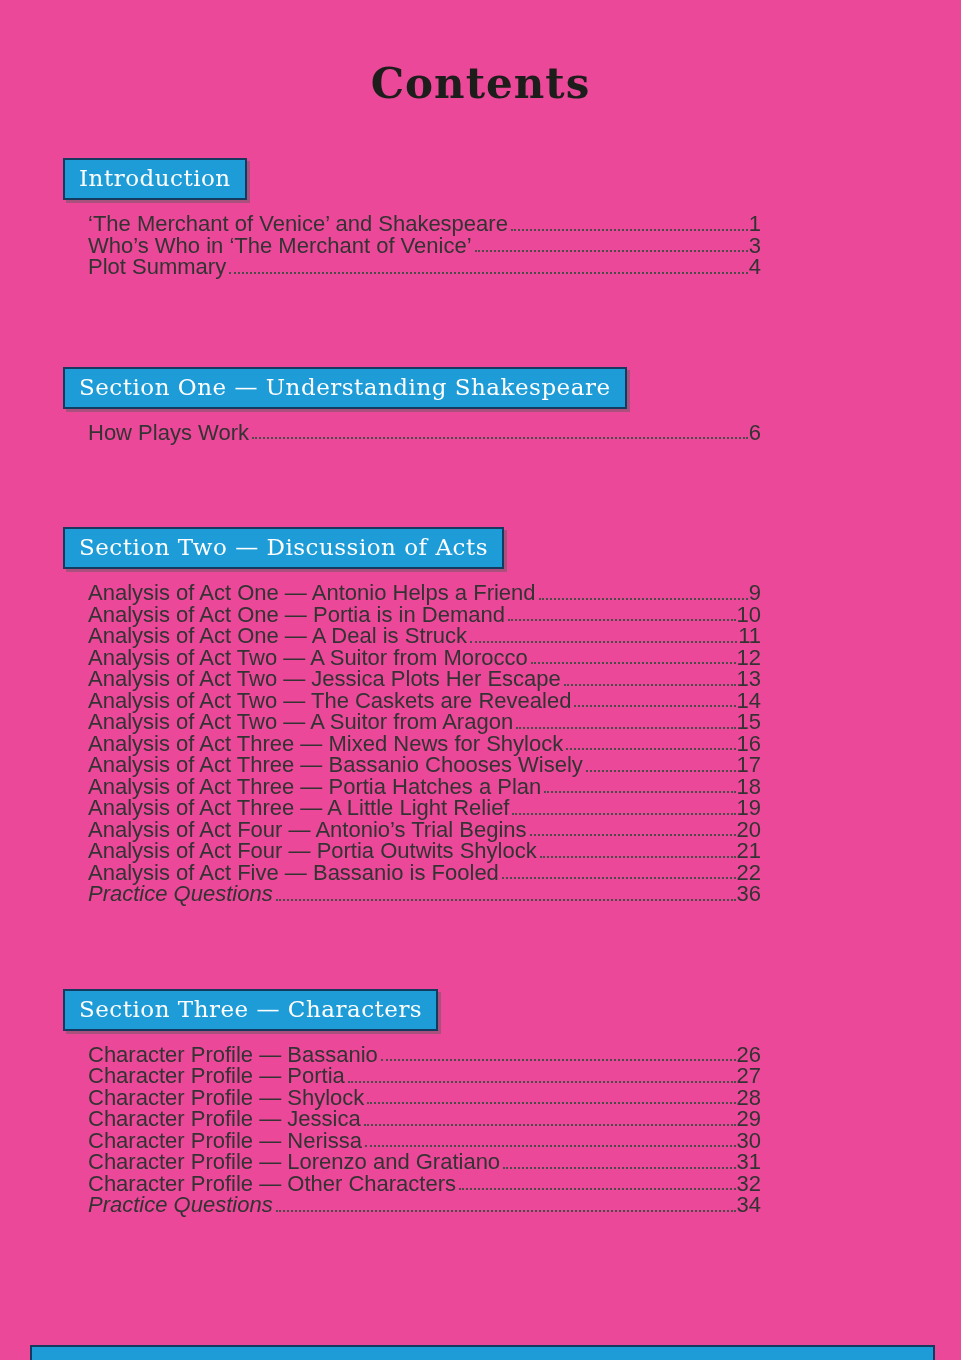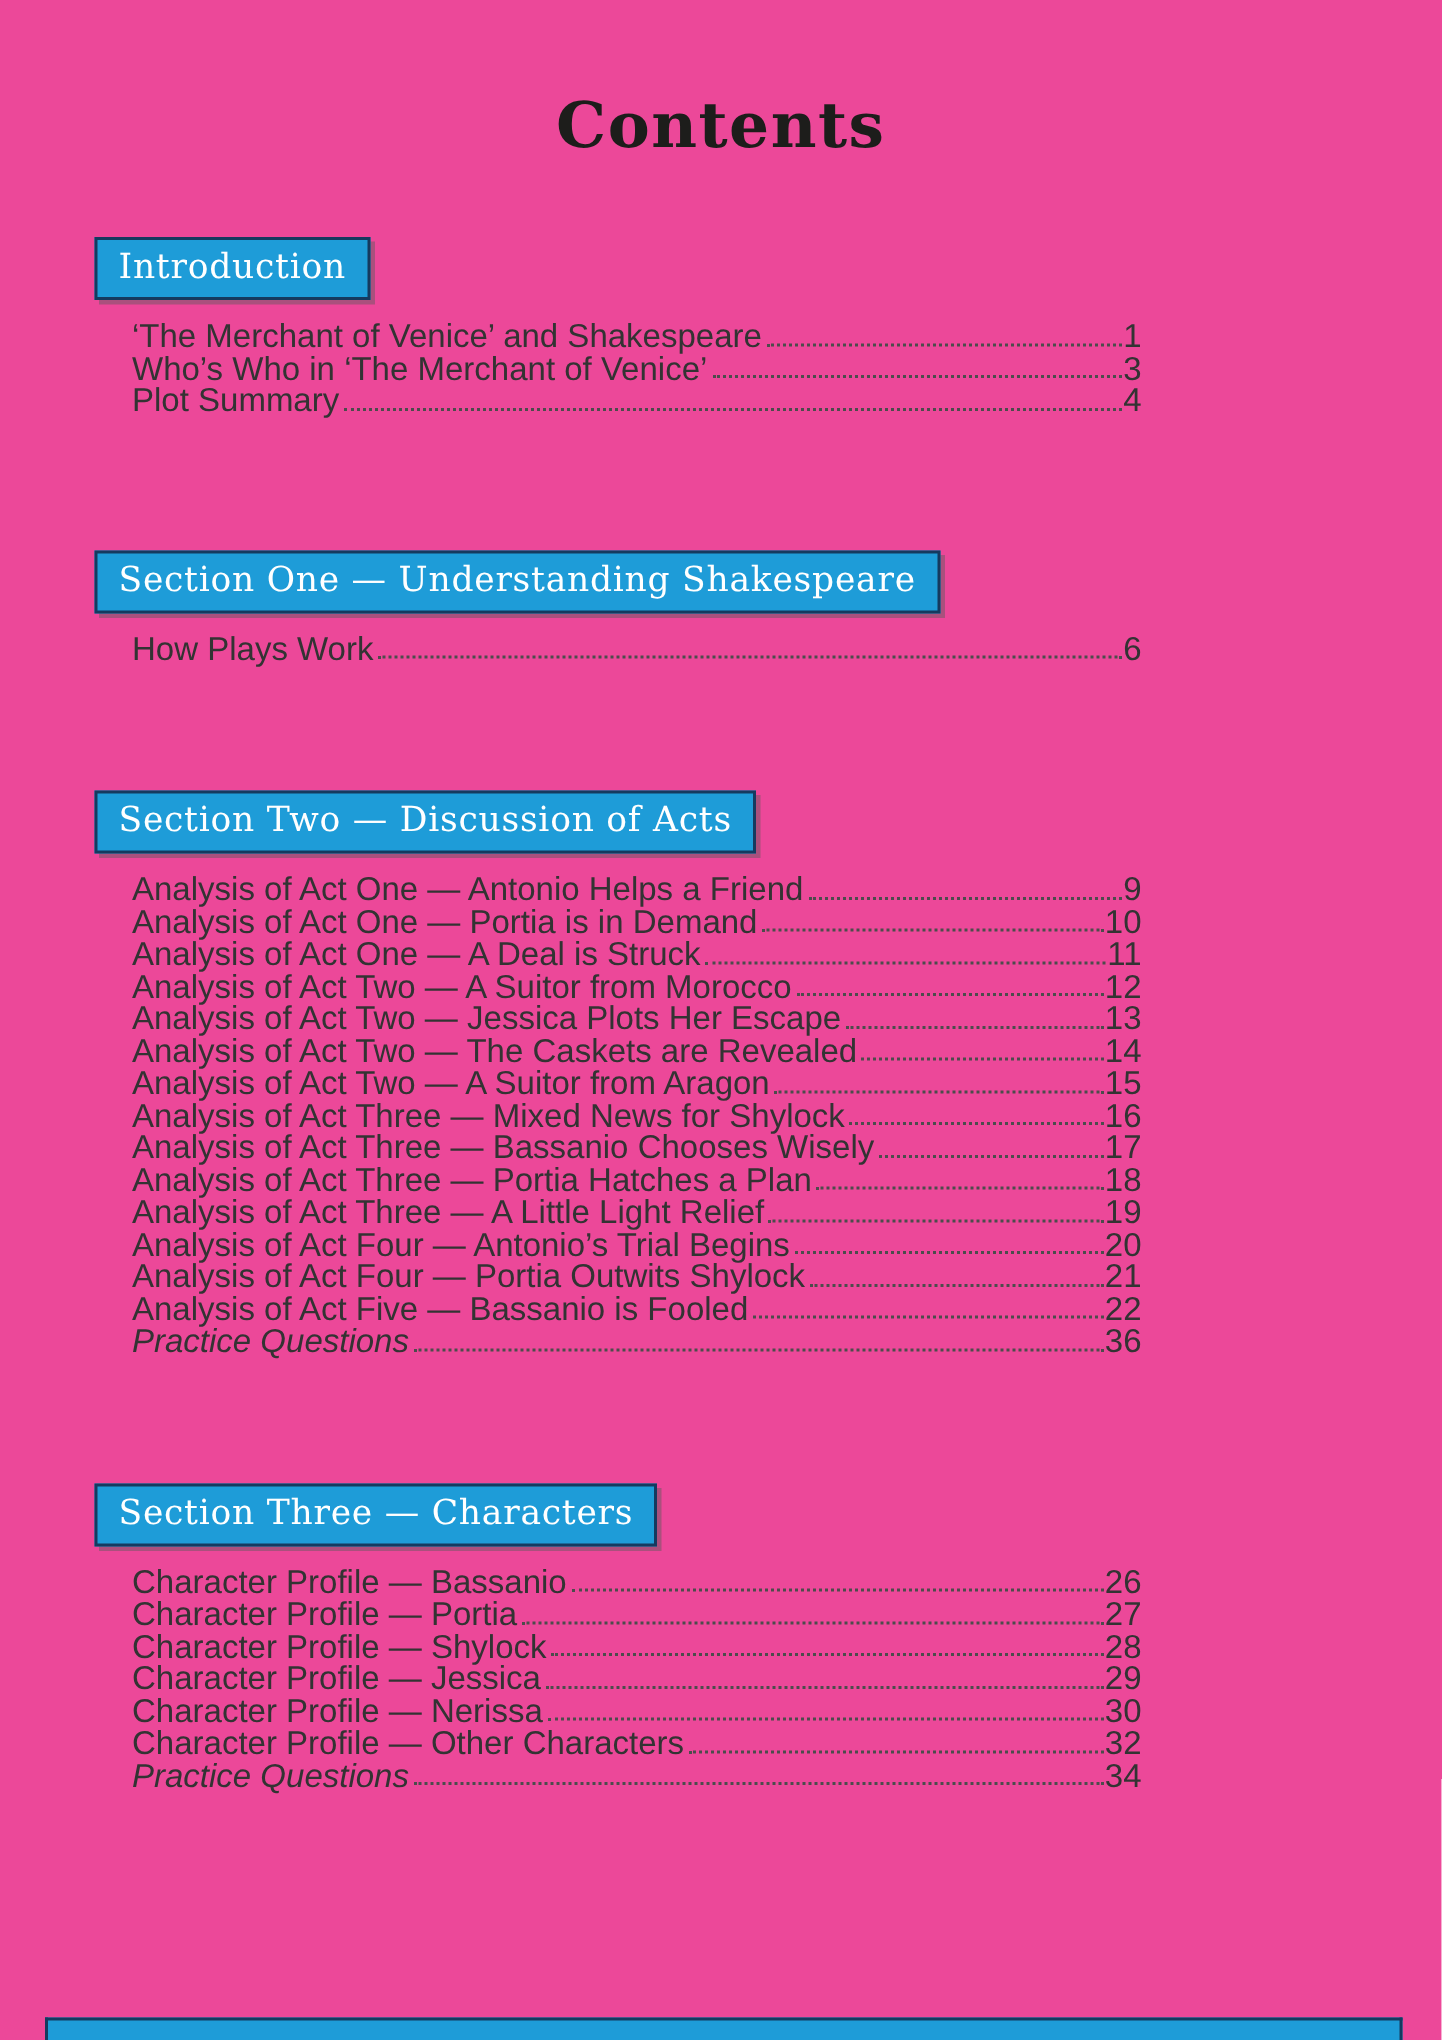--- a/index.html
+++ b/index.html
@@ -249,20 +249,25 @@
     <span class="leader"></span>
     <span class="entry-page">29</span>
   </li>
 
   <li class="entry">
     <span class="entry-label">Character Profile — Nerissa</span>
     <span class="leader"></span>
     <span class="entry-page">30</span>
   </li>
 
+  <li class="entry">
+    <span class="entry-label">Character Profile — Lorenzo and Gratiano</span>
+    <span class="leader"></span>
+    <span class="entry-page">31</span>
+  </li>
 
   <li class="entry">
     <span class="entry-label">Character Profile — Other Characters</span>
     <span class="leader"></span>
     <span class="entry-page">32</span>
   </li>
 
   <li class="entry italic">
     <span class="entry-label">Practice Questions</span>
     <span class="leader"></span>

